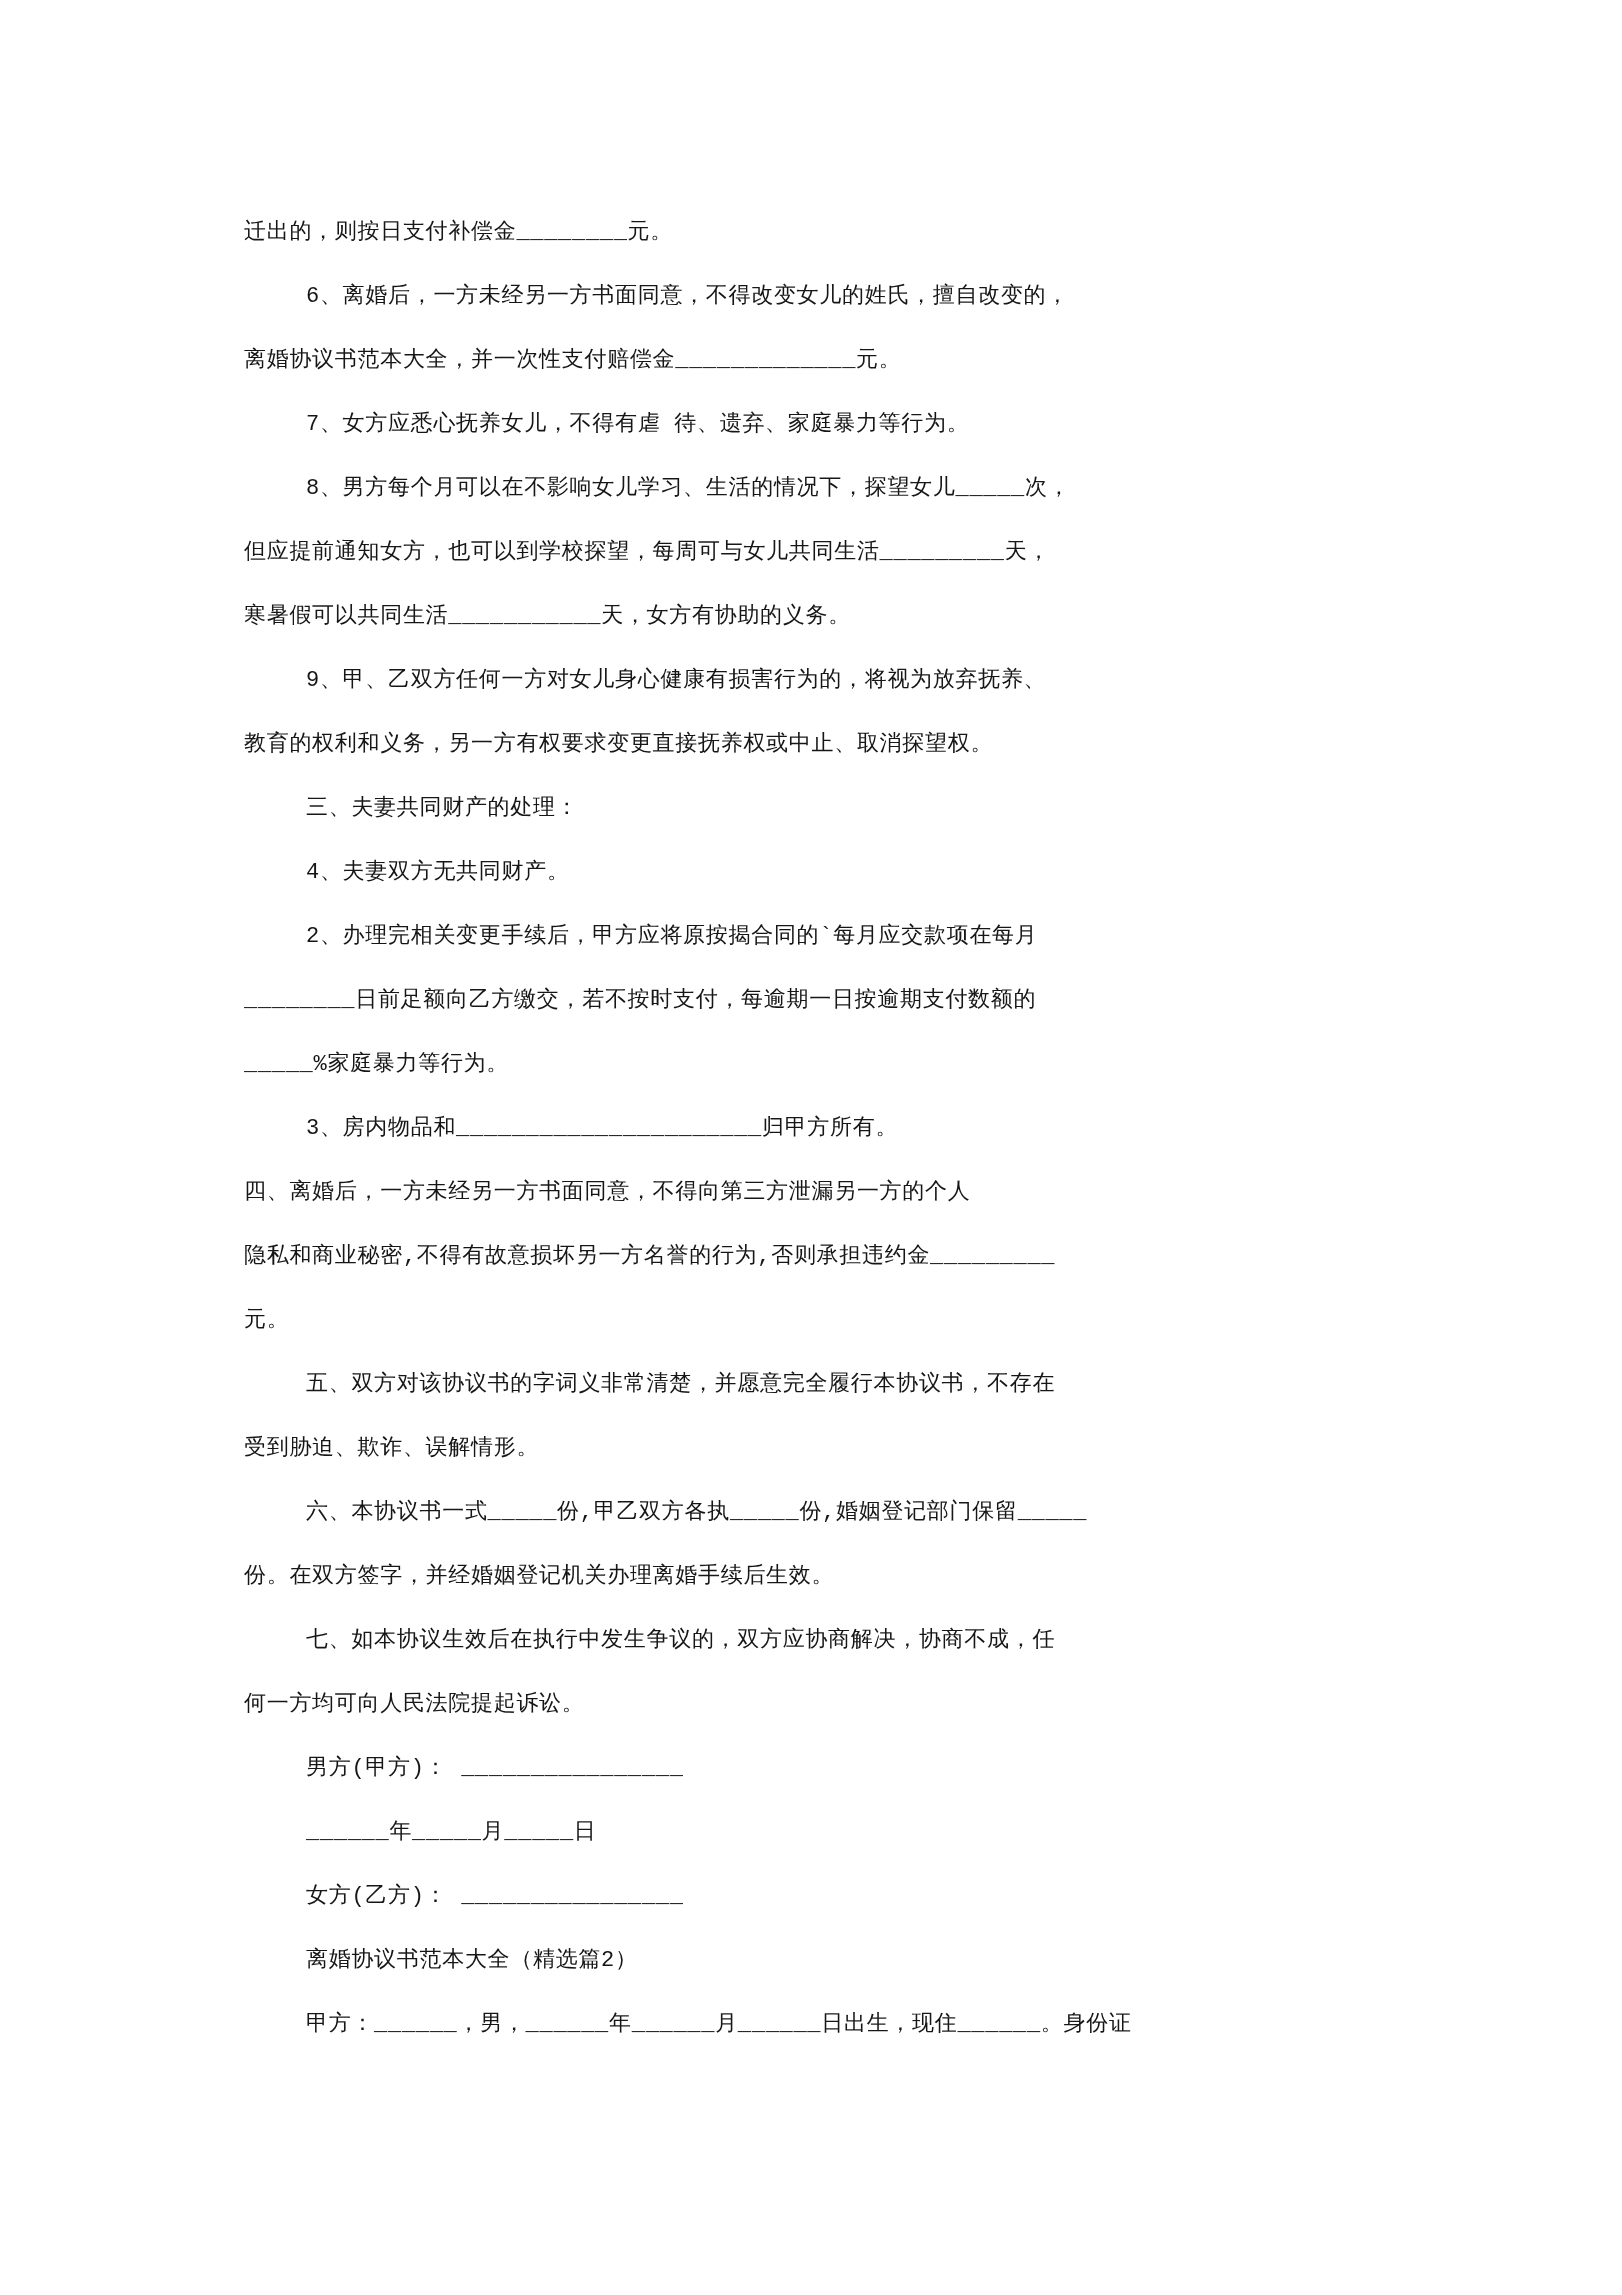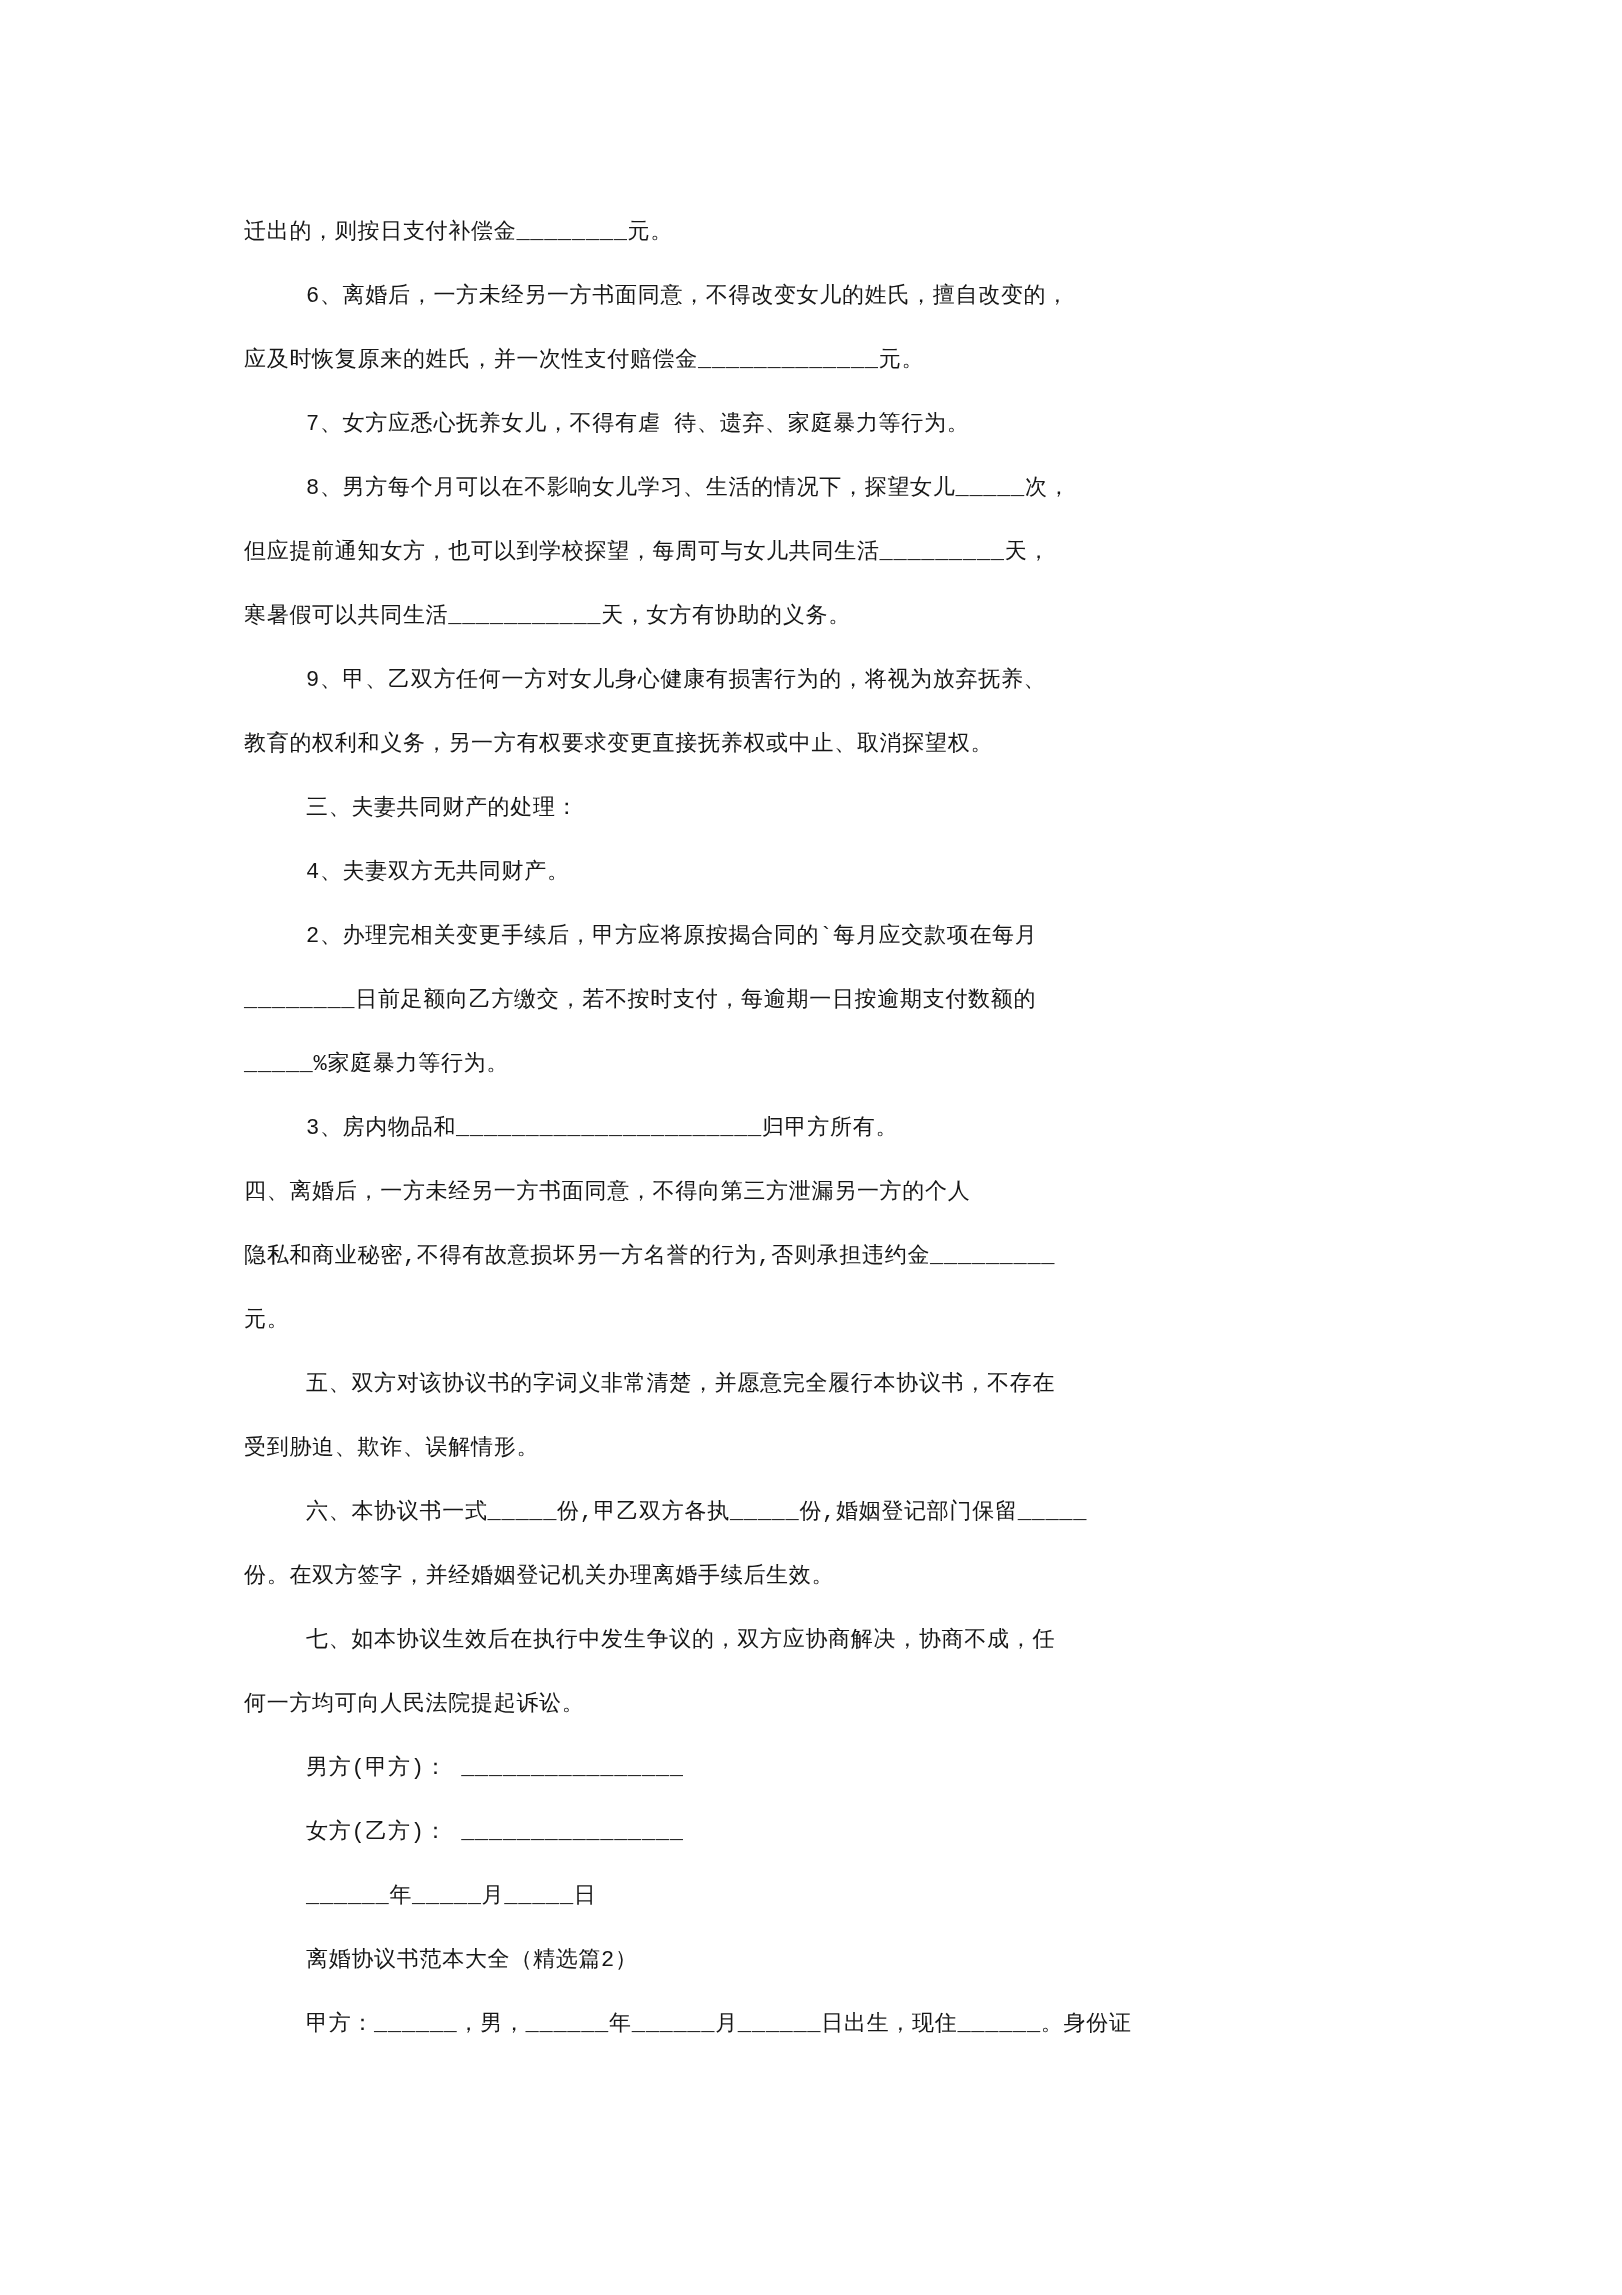--- a/index.html
+++ b/index.html
@@ -30,21 +30,21 @@
     padding-left:62px; 
   }
 </style>
 </head>
 <body>
 
 <div class="page">
   <div class="doc" id="doc-body">
       <div class="line">迁出的，则按日支付补偿金________元。</div>
       <div class="line indent">6、离婚后，一方未经另一方书面同意，不得改变女儿的姓氏，擅自改变的，</div>
-      <div class="line">应及时恢复原来的姓氏，并一次性支付赔偿金_____________元。</div>
+      <div class="line">离婚协议书范本大全，并一次性支付赔偿金_____________元。</div>
       <div class="line indent">7、女方应悉心抚养女儿，不得有虐 待、遗弃、家庭暴力等行为。</div>
       <div class="line indent">8、男方每个月可以在不影响女儿学习、生活的情况下，探望女儿_____次，</div>
       <div class="line">但应提前通知女方，也可以到学校探望，每周可与女儿共同生活_________天，</div>
       <div class="line">寒暑假可以共同生活___________天，女方有协助的义务。</div>
       <div class="line indent">9、甲、乙双方任何一方对女儿身心健康有损害行为的，将视为放弃抚养、</div>
       <div class="line">教育的权利和义务，另一方有权要求变更直接抚养权或中止、取消探望权。</div>
       <div class="line indent">三、夫妻共同财产的处理：</div>
       <div class="line indent">4、夫妻双方无共同财产。</div>
       <div class="line indent">2、办理完相关变更手续后，甲方应将原按揭合同的`每月应交款项在每月</div>
       <div class="line">________日前足额向乙方缴交，若不按时支付，每逾期一日按逾期支付数额的</div>
@@ -53,19 +53,19 @@
       <div class="line">四、离婚后，一方未经另一方书面同意，不得向第三方泄漏另一方的个人</div>
       <div class="line">隐私和商业秘密,不得有故意损坏另一方名誉的行为,否则承担违约金_________</div>
       <div class="line">元。</div>
       <div class="line indent">五、双方对该协议书的字词义非常清楚，并愿意完全履行本协议书，不存在</div>
       <div class="line">受到胁迫、欺诈、误解情形。</div>
       <div class="line indent">六、本协议书一式_____份,甲乙双方各执_____份,婚姻登记部门保留_____</div>
       <div class="line">份。在双方签字，并经婚姻登记机关办理离婚手续后生效。</div>
       <div class="line indent">七、如本协议生效后在执行中发生争议的，双方应协商解决，协商不成，任</div>
       <div class="line">何一方均可向人民法院提起诉讼。</div>
       <div class="line indent">男方(甲方)： ________________</div>
+      <div class="line indent">______年_____月_____日</div>
       <div class="line indent">女方(乙方)： ________________</div>
-      <div class="line indent">______年_____月_____日</div>
       <div class="line indent">离婚协议书范本大全（精选篇2）</div>
       <div class="line indent">甲方：______，男，______年______月______日出生，现住______。身份证</div>
     </div>
 </div>
 
 
 </body></html>

